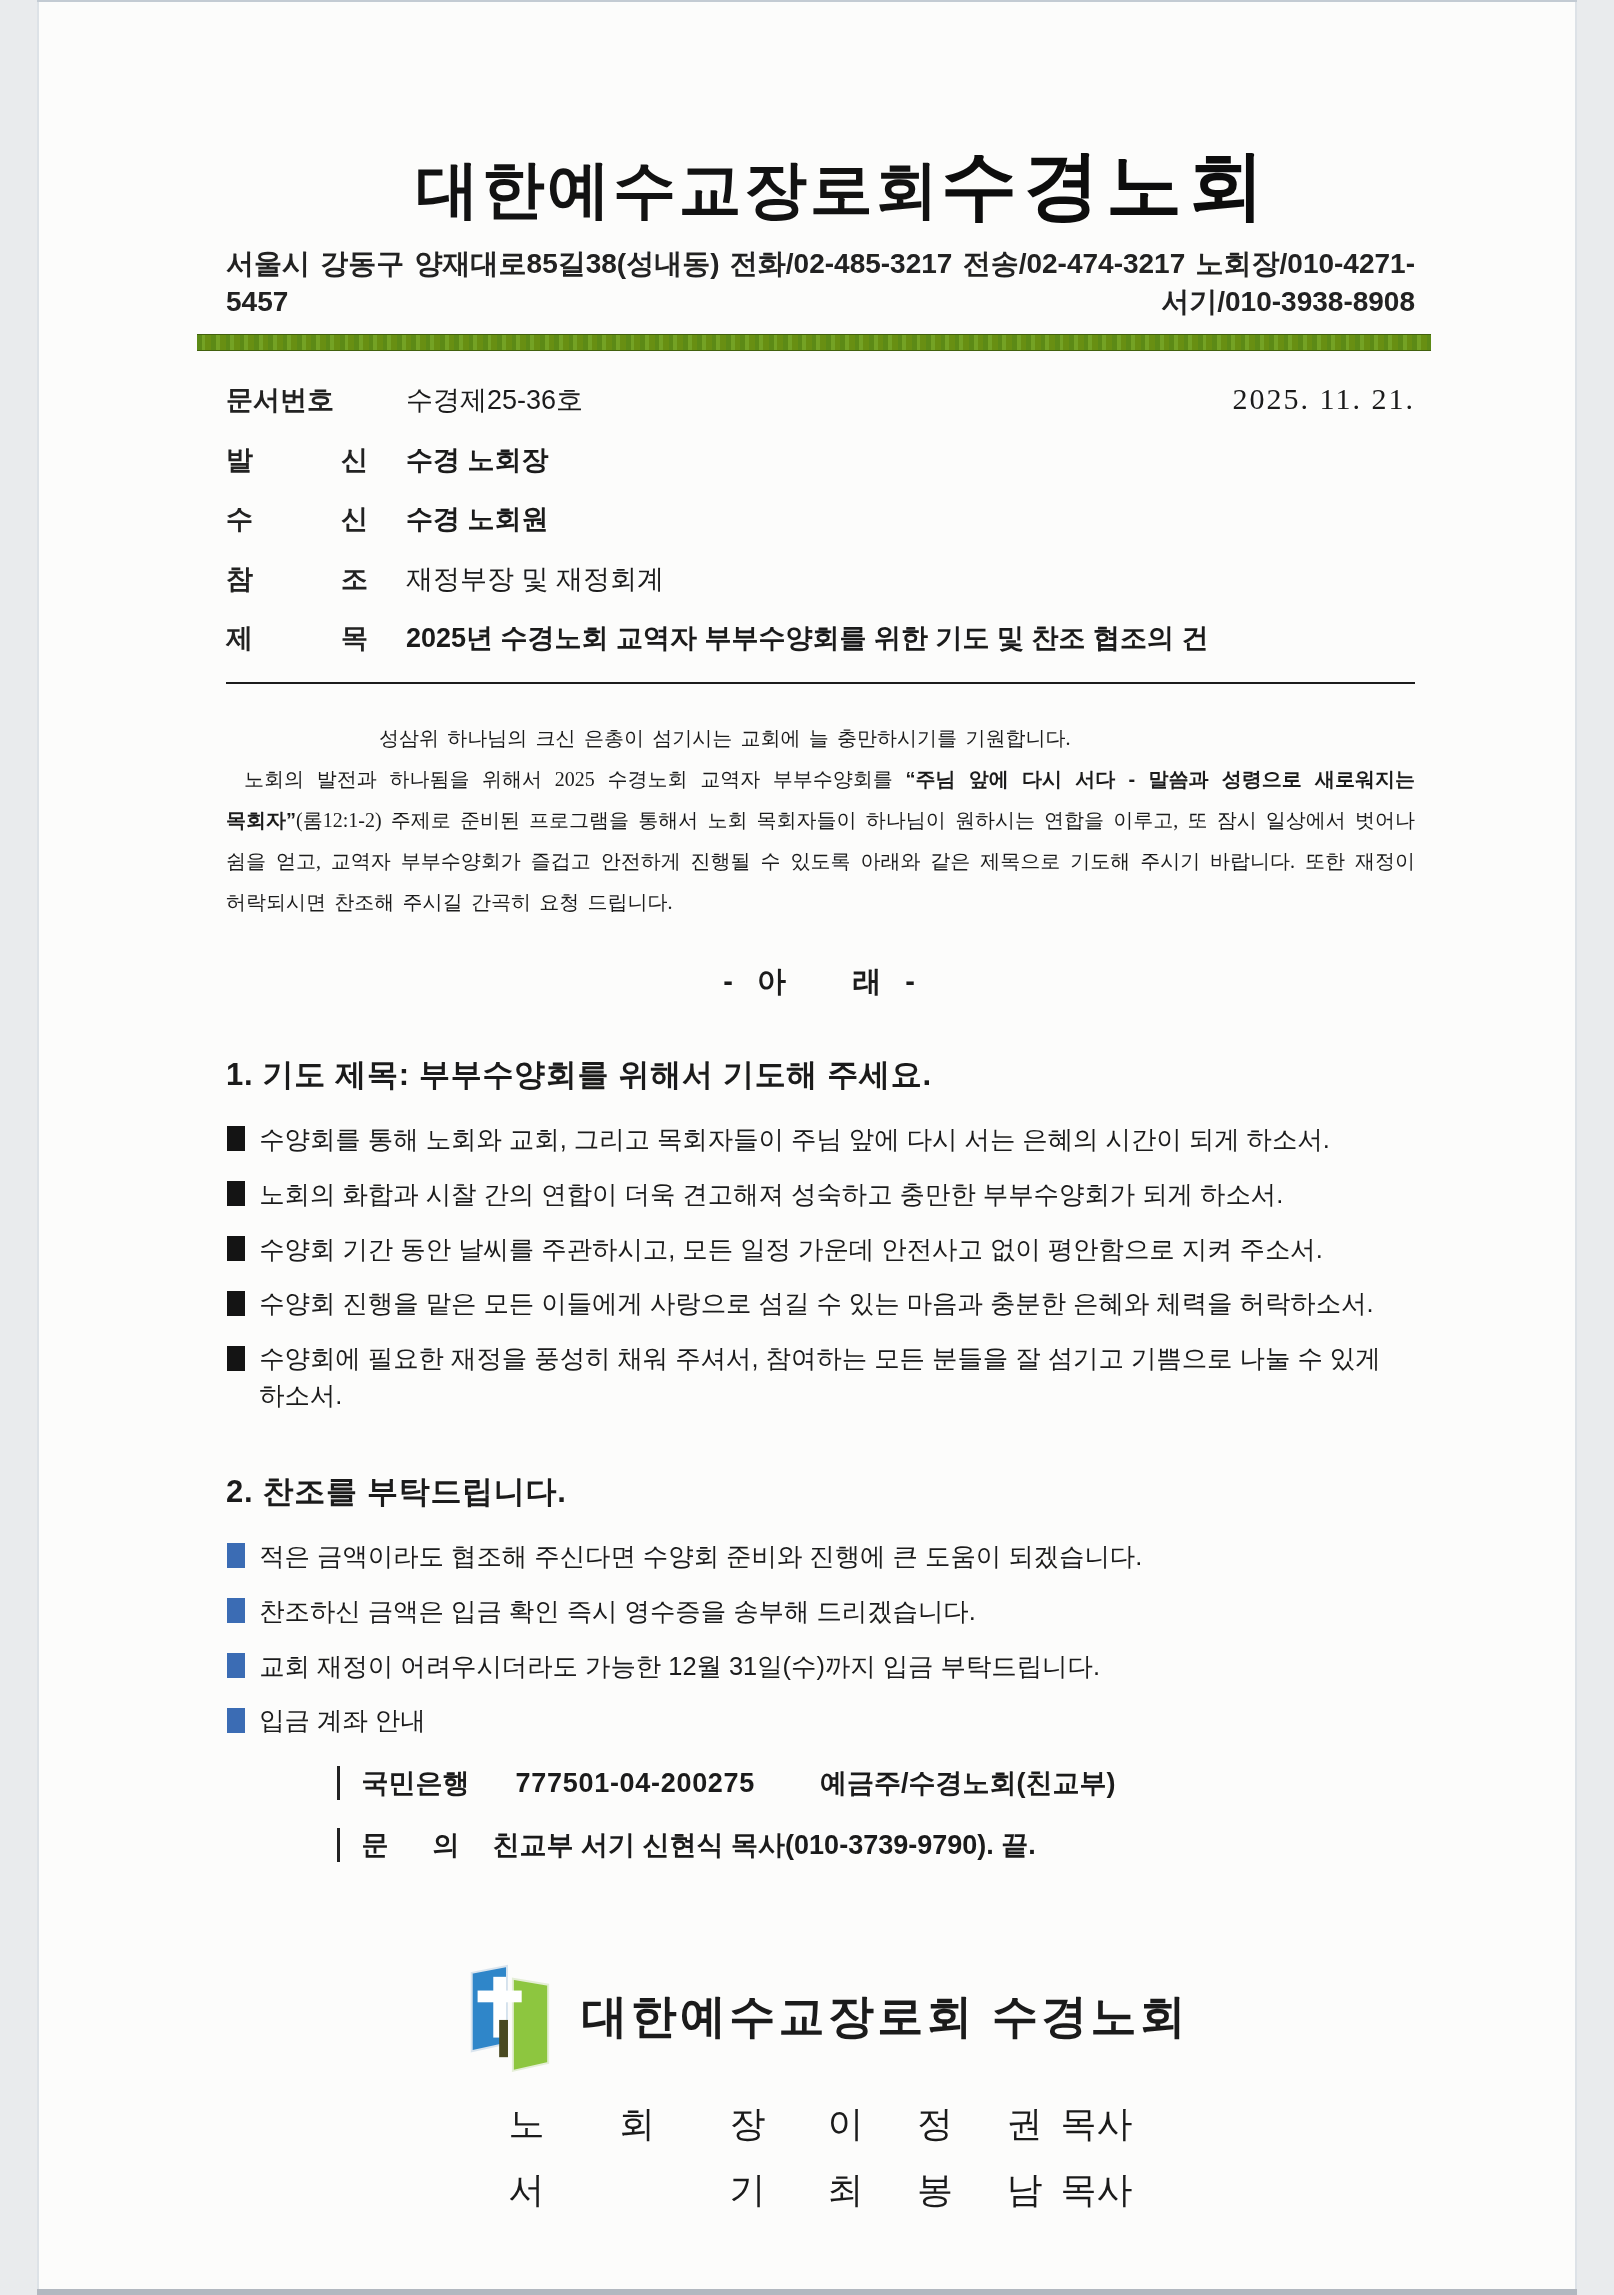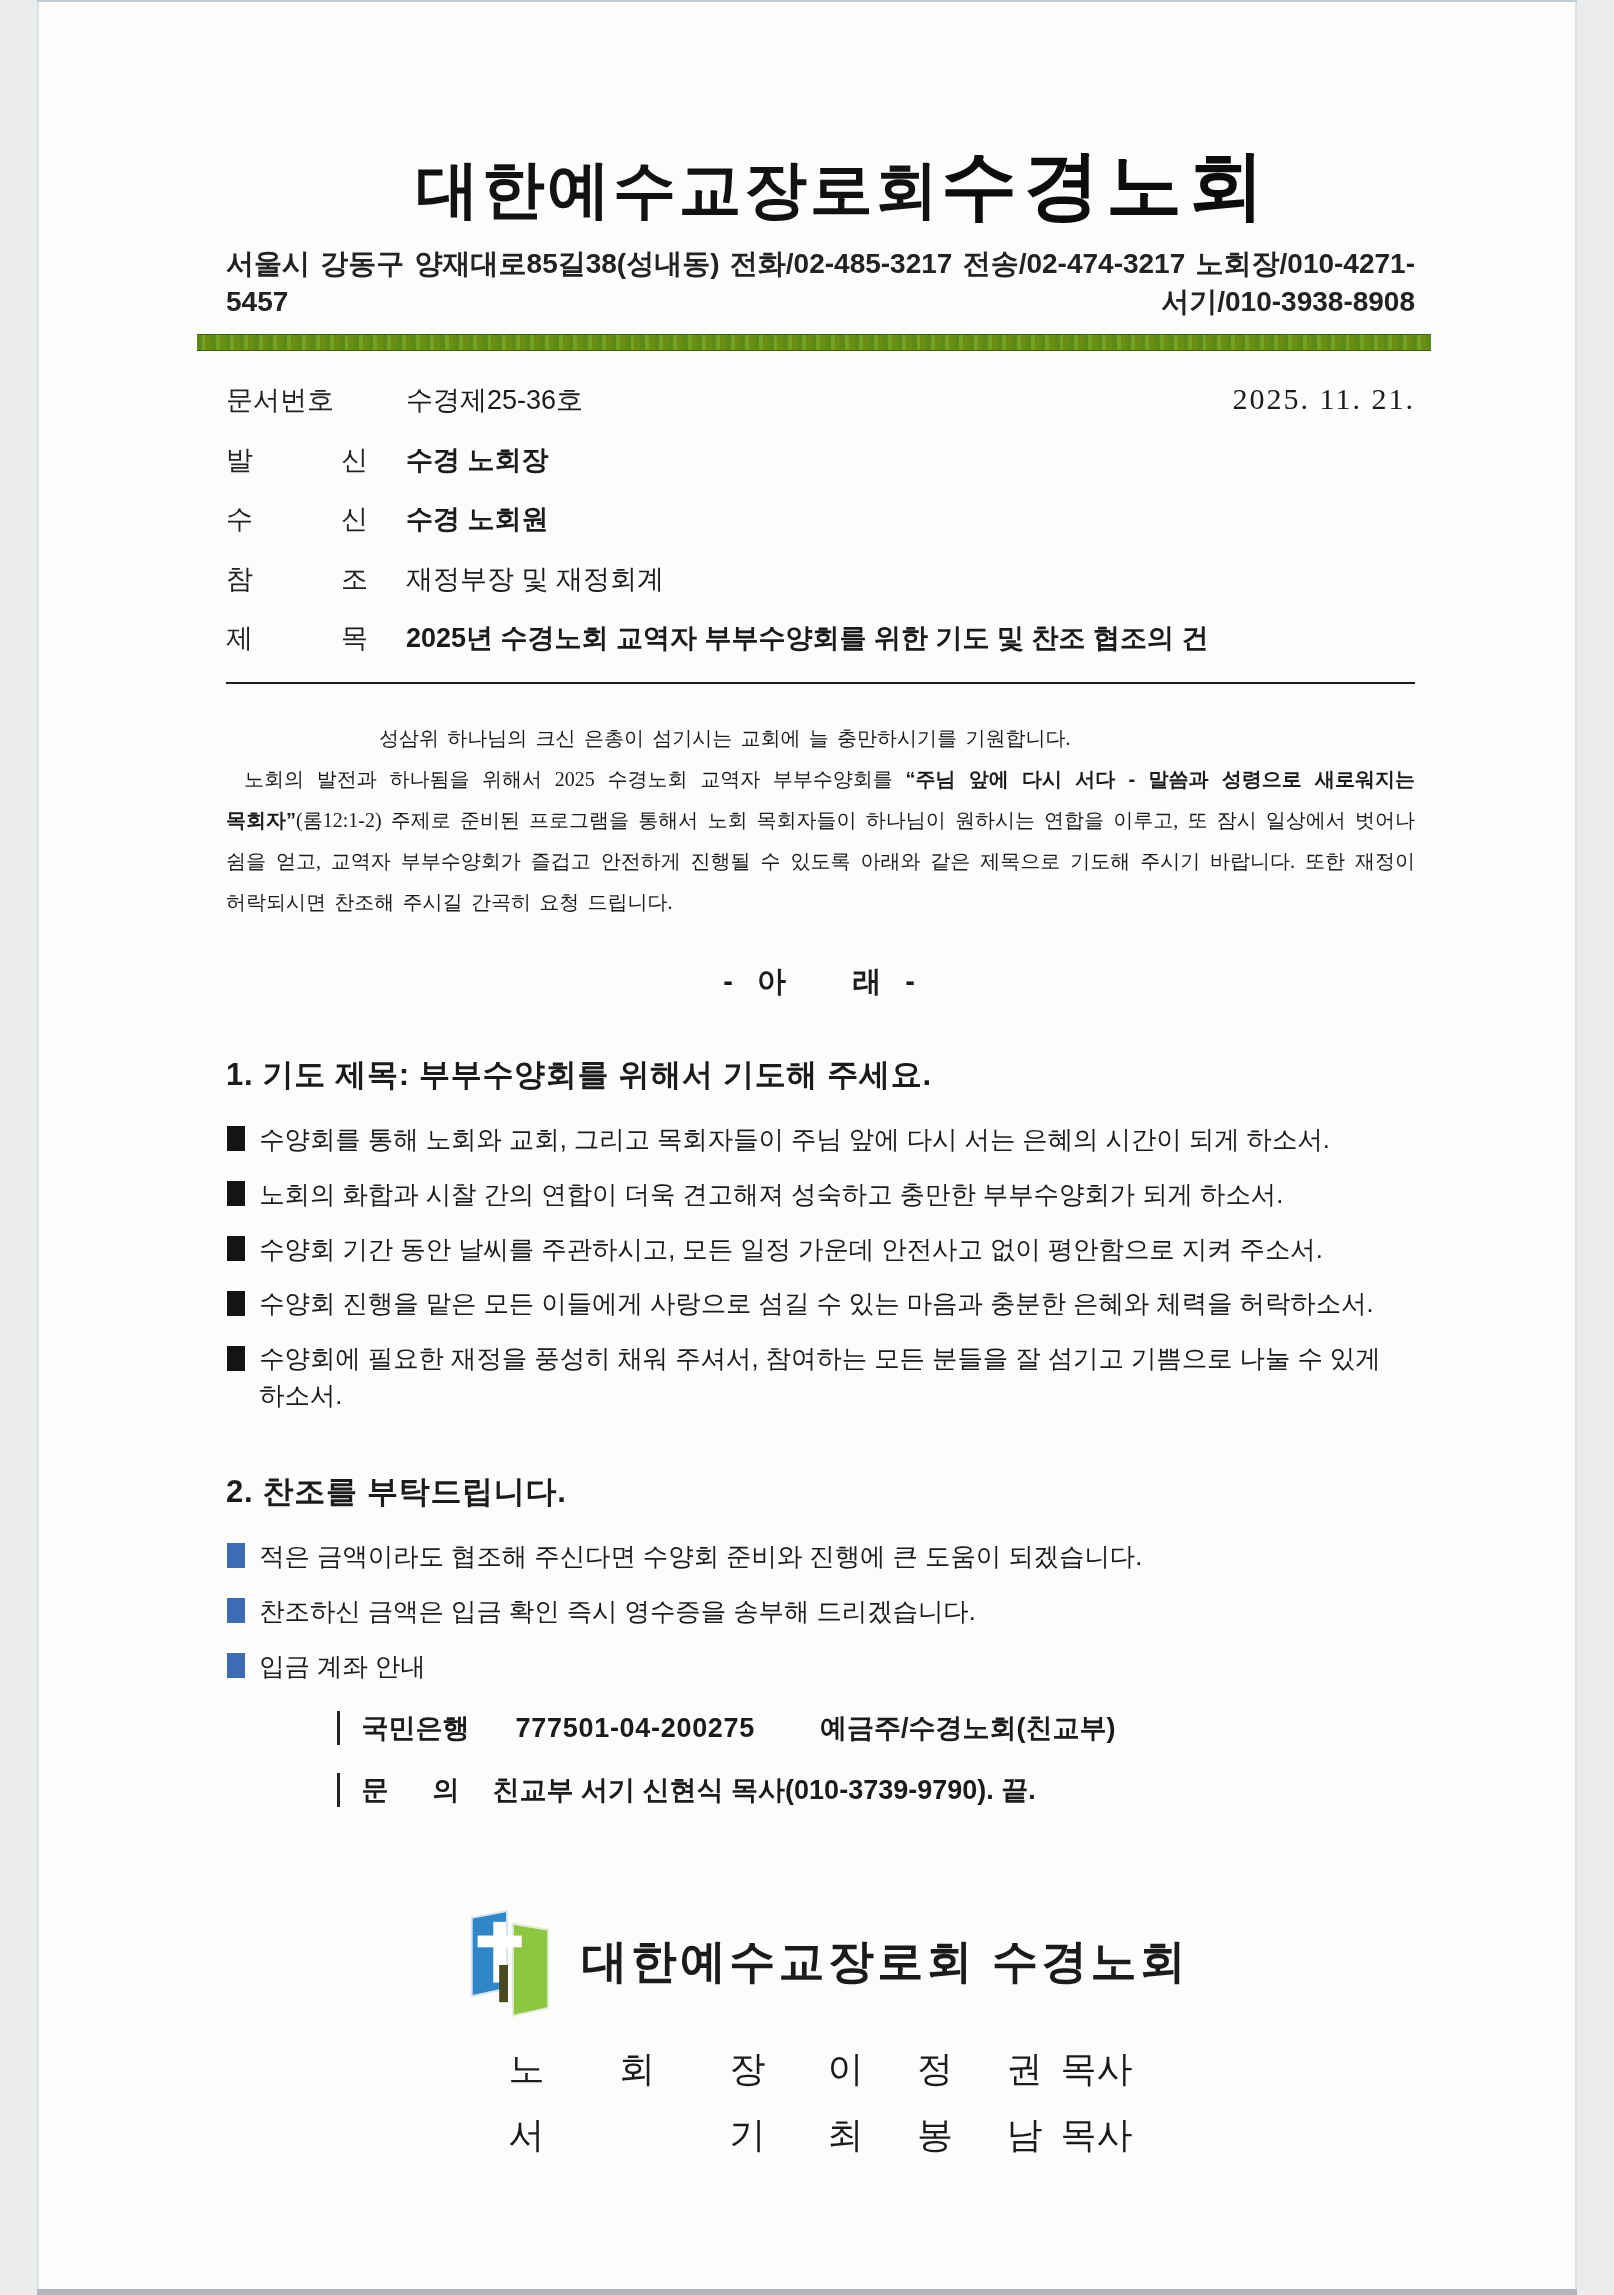--- a/index.html
+++ b/index.html
@@ -27,21 +27,21 @@
   .green-bar {
     height:15px; margin:13px -16.3px 0 -29px;
     background:repeating-linear-gradient(90deg,#5c8a16 0 4.6px,#74a224 4.6px 8.5px,#688f12 8.5px 14.3px);
     border-top:1.3px solid #41600d; border-bottom:1.3px solid #41600d;
   }
 
   
   .meta { margin-top:31px; }
   .meta-row { display:flex; align-items:baseline; margin-bottom:23.5px; font-size:27px; }
   .meta-label { flex:0 0 auto; display:inline-block; width:142px; margin-right:38px;
-                text-align:justify; text-align-last:justify; color:#222; }
+                text-align:justify; text-align-last:justify; color:#222;font-weight:bold; }
   .meta-value { font-weight:400; }
   .meta-value.strong { font-weight:700; }
   .meta-date { margin-left:auto; font-family:"Liberation Serif", serif; font-size:30px; letter-spacing:2px; }
   .rule { border:none; border-top:2px solid #1c1c1c; margin:26px 0 0 0; }
 
   
   .body-text { font-family:"Liberation Serif", serif; font-size:20px; line-height:2.05;
                text-align:justify; word-break:keep-all; word-spacing:3.3px; margin:0; }
   .p1 { margin-top:34px; text-indent:153px; }
   .p2 { text-indent:18px; }
@@ -150,20 +150,24 @@
       <div class="item">
         <span class="sq blue"></span>
         <span>적은 금액이라도 협조해 주신다면 수양회 준비와 진행에 큰 도움이 되겠습니다.</span>
       </div>
       <div class="item">
         <span class="sq blue"></span>
         <span>찬조하신 금액은 입금 확인 즉시 영수증을 송부해 드리겠습니다.</span>
       </div>
       <div class="item">
         <span class="sq blue"></span>
+        <span>교회 재정이 어려우시더라도 가능한 12월 31일(수)까지 입금 부탁드립니다.</span>
+      </div>
+      <div class="item">
+        <span class="sq blue"></span>
         <span>입금 계좌 안내</span>
       </div>
     </div>
 
     <div class="account">
       <div class="acct-row">
         <span class="vbar"></span>
         <span class="acct-bank">국민은행</span>
         <span class="acct-number">777501-04-200275</span>
         <span class="acct-holder">예금주/수경노회(친교부)</span>

